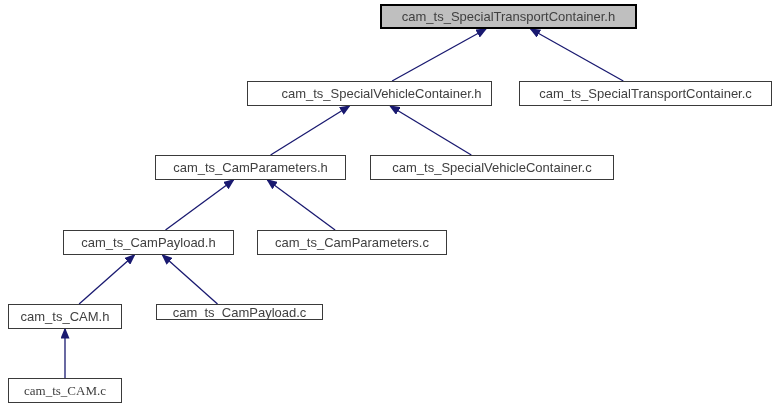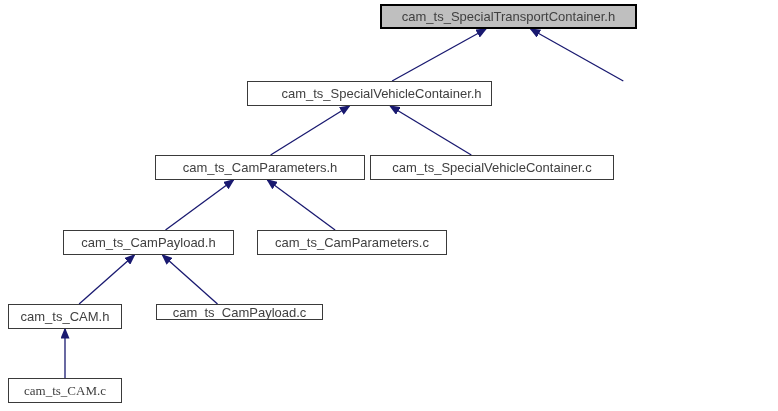--- a/index.html
+++ b/index.html
@@ -71,21 +71,24 @@
         <line x1="65.0" y1="378" x2="65.0" y2="329" stroke="#191970" stroke-width="1.3" marker-end="url(#arrowhead)"></line>
       </g>
   </svg>
   <div id="node-layer">
       <div class="node highlighted" style="left: 380px; top: 4px; width: 257px; height: 25px;">
         <span class="node-label">cam_ts_SpecialTransportContainer.h</span>
       </div>
       <div class="node" style="left: 247px; top: 81px; width: 245px; height: 25px; padding-left: 24px;">
         <span class="node-label">cam_ts_SpecialVehicleContainer.h</span>
       </div>
-      <div class="node" style="left: 155px; top: 155px; width: 210px; height: 25px;">
+      <div class="node" style="left: 519px; top: 81px; width: 253px; height: 25px;">
+        <span class="node-label">cam_ts_SpecialTransportContainer.c</span>
+      </div>
+      <div class="node" style="left: 155px; top: 155px; width: 191px; height: 25px;">
         <span class="node-label">cam_ts_CamParameters.h</span>
       </div>
       <div class="node" style="left: 370px; top: 155px; width: 244px; height: 25px;">
         <span class="node-label">cam_ts_SpecialVehicleContainer.c</span>
       </div>
       <div class="node" style="left: 63px; top: 230px; width: 171px; height: 25px;">
         <span class="node-label">cam_ts_CamPayload.h</span>
       </div>
       <div class="node" style="left: 8px; top: 304px; width: 114px; height: 25px;">
         <span class="node-label">cam_ts_CAM.h</span>

